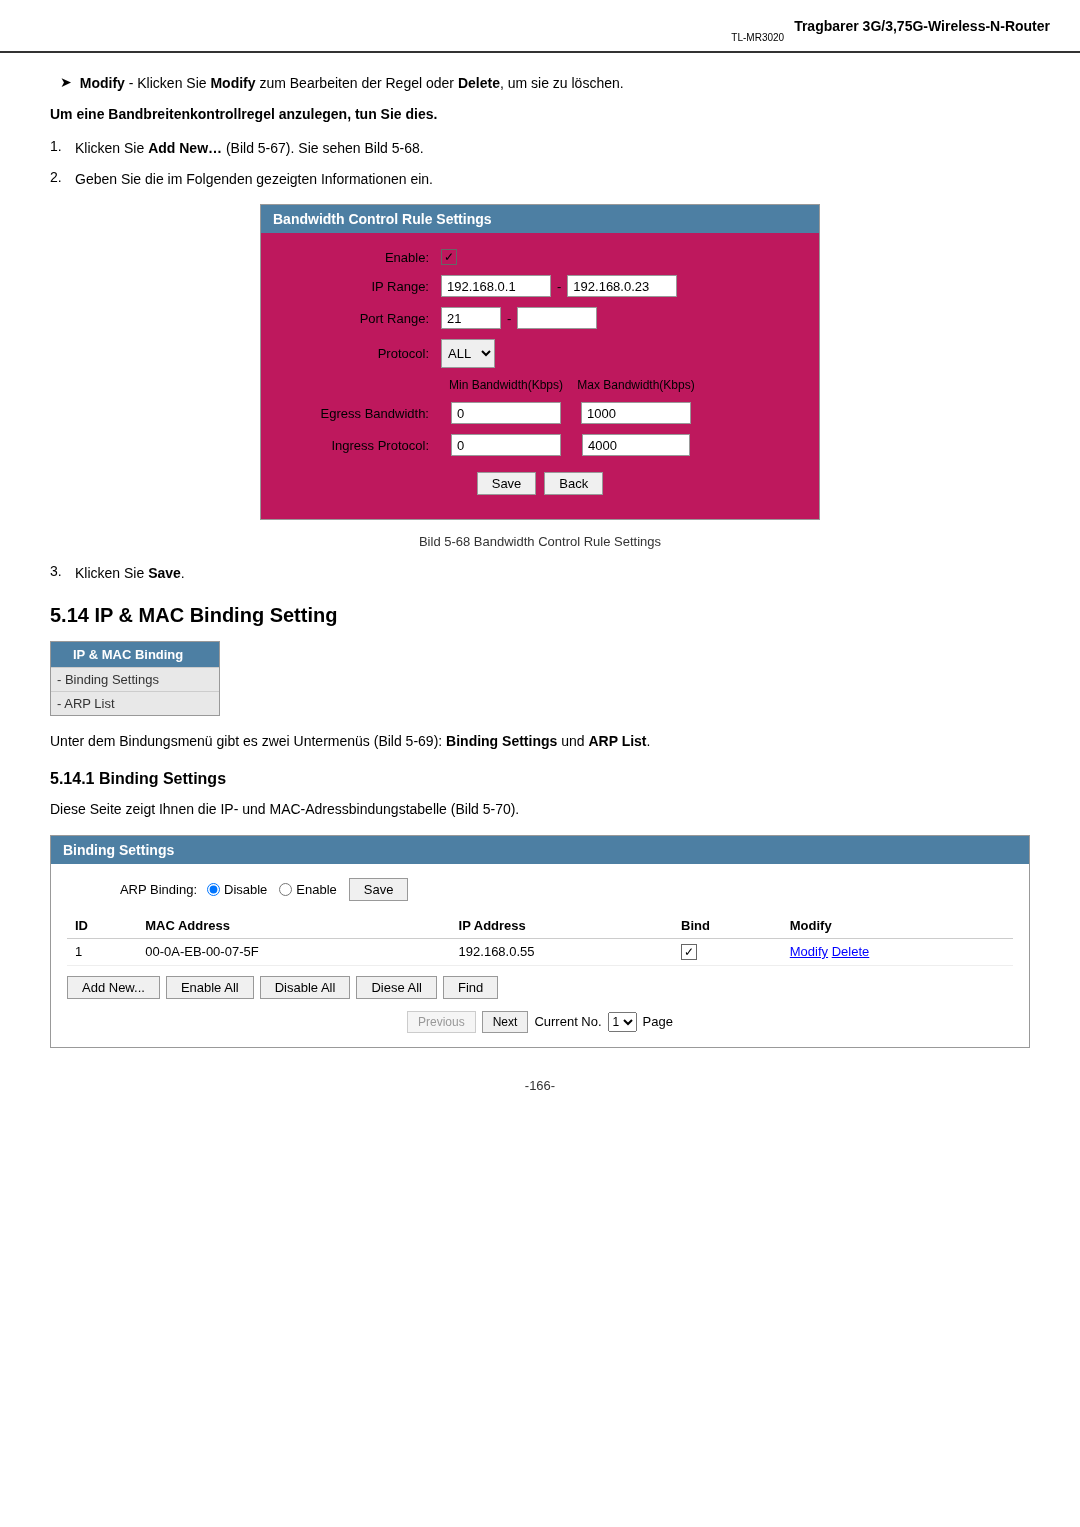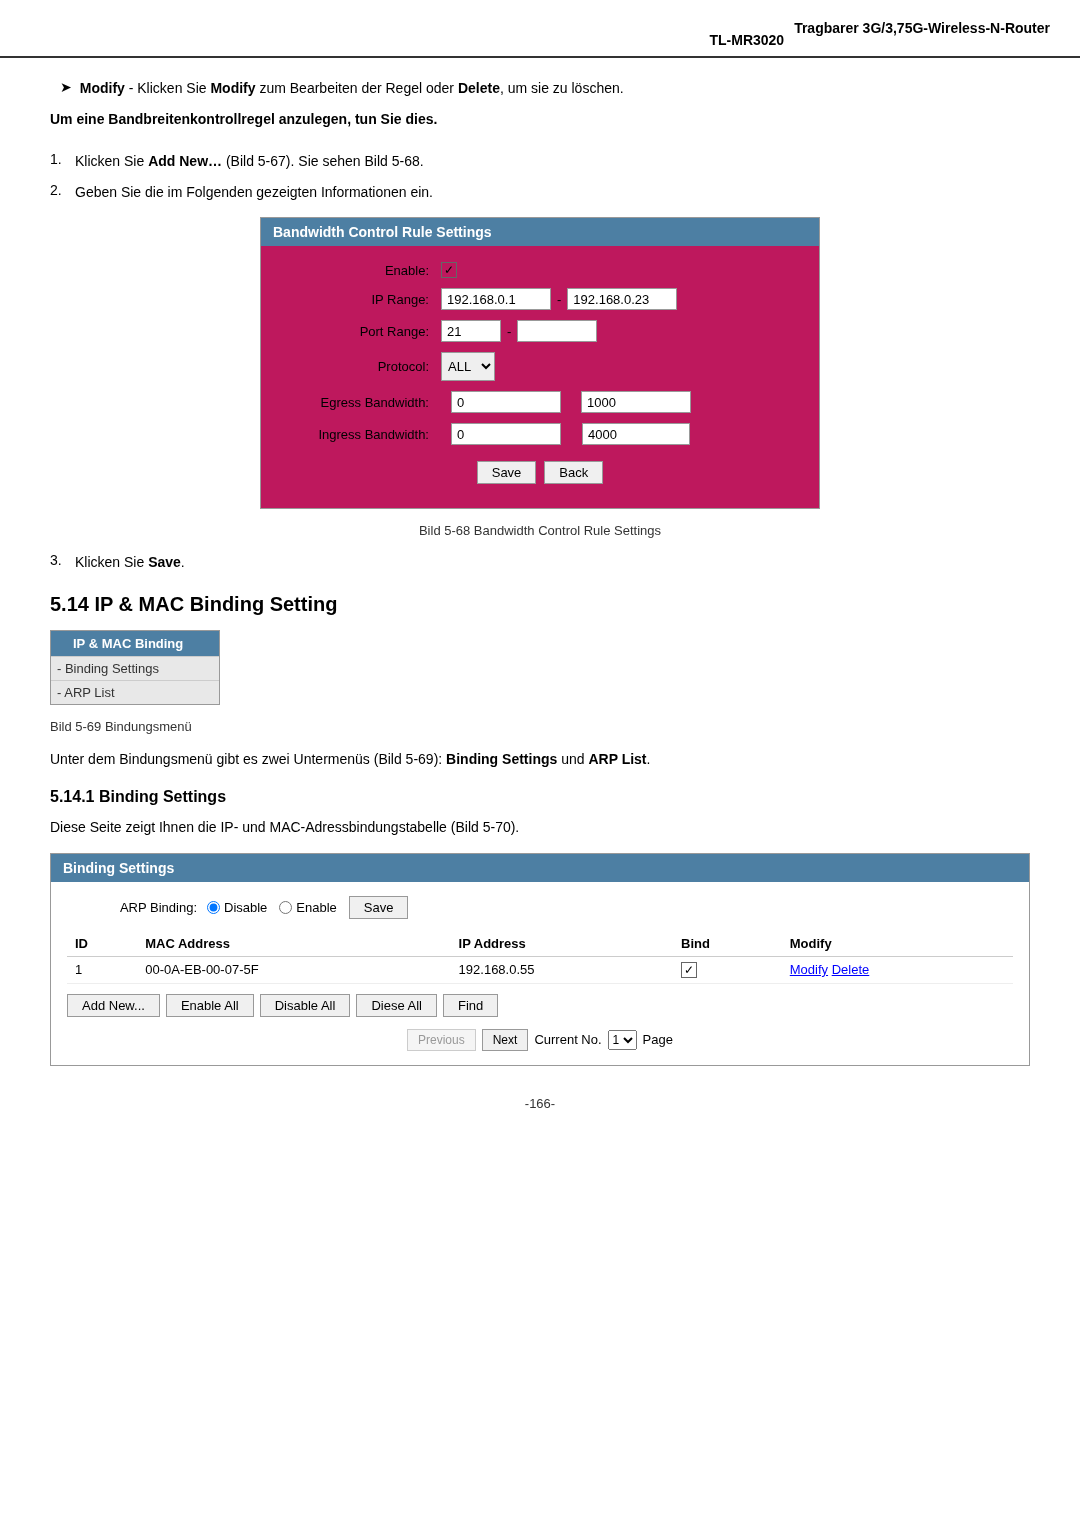--- a/index.html
+++ b/index.html
@@ -18,22 +18,22 @@
     
     .header {
       display: flex;
       justify-content: flex-end;
       align-items: center;
       border-bottom: 2px solid #333;
       padding: 8px 30px 8px 0;
       margin-bottom: 20px;
     }
     .header-model {
-      font-weight: bold;
-      font-size: 14px;
+      font-weight: normal;
+      font-size: 10px;
       margin-right: 10px;
       margin-top: 24px;
     }
     .header-title {
       font-size: 14px;
       font-weight: bold;
     }
     
     .content {
       padding: 0 50px;
@@ -51,21 +51,21 @@
       margin-top: 1px;
     }
     .bullet-text {
       font-size: 14px;
       line-height: 1.5;
     }
     
     .bold-heading {
       font-weight: bold;
       font-size: 14px;
-      margin-bottom: 24px;
+      margin-bottom: 16px;
     }
     
     .numbered-item {
       display: flex;
       align-items: flex-start;
       margin-bottom: 10px;
     }
     .numbered-item .num {
       min-width: 25px;
       font-size: 14px;
@@ -375,35 +375,42 @@
           <div class="form-label">Protocol:</div>
           <div class="form-value">
             <select class="form-select">
               <option>ALL</option>
               <option>TCP</option>
               <option>UDP</option>
             </select>
           </div>
         </div>
 
+        <div class="form-row">
+          <div class="form-label"></div>
+          <div class="bw-headers">
+            <div class="bw-col">Min Bandwidth(Kbps)</div>
+            <div class="bw-col">Max Bandwidth(Kbps)</div>
+          </div>
+        </div>
 
         <div class="form-row">
           <div class="form-label">Egress Bandwidth:</div>
           <div class="bw-inputs">
             <div class="bw-input-col">
               <input class="form-input" style="width: 110px;" type="text" value="0">
             </div>
             <div class="bw-input-col">
               <input class="form-input" style="width: 110px;" type="text" value="1000">
             </div>
           </div>
         </div>
 
         <div class="form-row">
-          <div class="form-label">Ingress Bandwidth:</div>
+          <div class="form-label">Ingress Protocol:</div>
           <div class="bw-inputs">
             <div class="bw-input-col">
               <input class="form-input" style="width: 110px;" type="text" value="0">
             </div>
             <div class="bw-input-col">
               <input class="form-input" style="width: 108px;" type="text" value="4000">
             </div>
           </div>
         </div>
 
@@ -425,21 +432,20 @@
     </div>
 
     <div class="section-heading">5.14  IP &amp; MAC Binding Setting</div>
 
     <div class="menu-box">
       <div class="menu-header">IP &amp; MAC Binding</div>
       <div class="menu-item">- Binding Settings</div>
       <div class="menu-item">- ARP List</div>
     </div>
 
-    <div class="caption-text" style="text-align:left;">Bild 5-69 Bindungsmenü</div>
 
     <div class="paragraph">
       Unter dem Bindungsmenü gibt es zwei Untermenüs (Bild 5-69): <strong>Binding Settings</strong> und <strong>ARP List</strong>.
     </div>
 
     <div class="sub-section-heading">5.14.1  Binding Settings</div>
 
     <div class="paragraph">Diese Seite zeigt Ihnen die IP- und MAC-Adressbindungstabelle (Bild 5-70).</div>
 
     <div class="binding-box">

